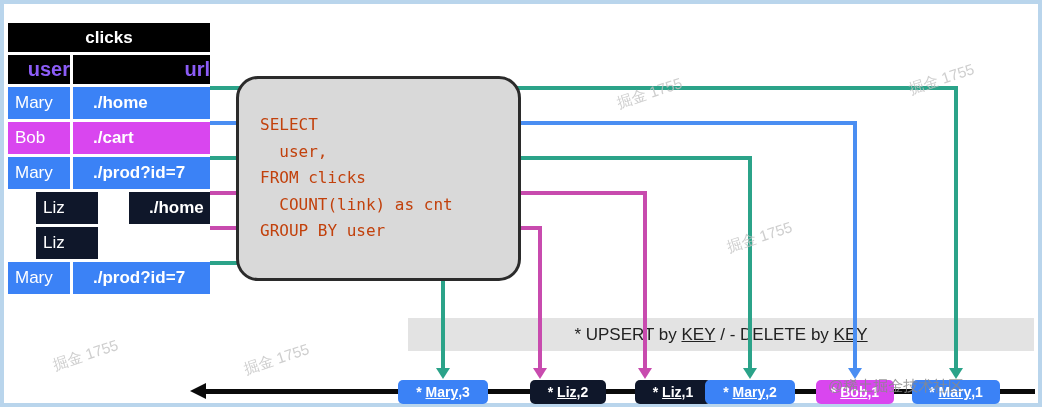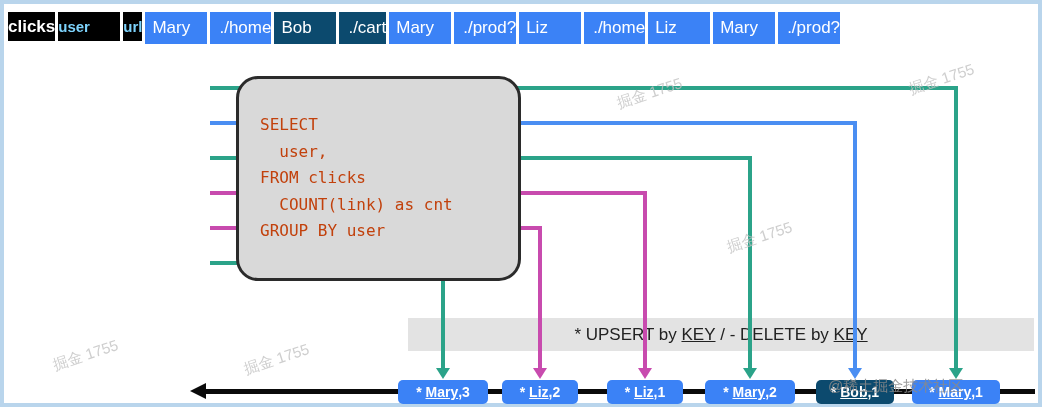--- a/index.html
+++ b/index.html
@@ -2,32 +2,32 @@
 <html><head>
 <meta charset="utf-8">
 <style>
   * { margin:0; padding:0; box-sizing:border-box; }
   body { font-family:"Liberation Sans", sans-serif; background:#fff; }
   .canvas {
     position:relative; width:1042px; height:407px; background:#ffffff;
     box-shadow: inset 0 0 0 4px #b9d5ec; overflow:hidden;
   }
   
-  .clicks-table { position:absolute; left:8px; top:12px; width:202px; display:flex; gap:3px; z-index:4; }
+  .clicks-table { position:absolute; left:8px; top:23px; width:202px; display:flex; flex-direction:column; gap:3px; z-index:4; }
   .tbl-title { background:#000; color:#fff; height:29px; line-height:29px; text-align:center; font-weight:bold; font-size:17px; }
   .tbl-head { display:flex; gap:3px; height:29px; }
-  .tbl-head > div { background:#000; color:#7dd3fc; font-weight:bold; font-size:15px; text-align:left; line-height:29px; }
+  .tbl-head > div { background:#000; color:#8b5cf6; font-weight:bold; font-size:20px; text-align:right; line-height:29px; }
   .c-user { width:62px; flex:none; }
   .c-url { flex:1; }
   .tbl-row { display:flex; gap:3px; height:32px; color:#fff; font-size:17px; }
   .tbl-row .c-user { line-height:32px; padding-left:7px; }
-  .tbl-row .c-url { line-height:32px; padding-left:9px; }
+  .tbl-row .c-url { line-height:32px; padding-left:20px;font-weight:bold; }
   .bg-teal { background:#3b82f6; }
-  .bg-blue { background:#0c4a6e; }
-  .bg-magenta { background:#3b82f6; }
+  .bg-blue { background:#d946ef; }
+  .bg-magenta { background:#0f172a;margin-left:28px; }
   
   .seg { position:absolute; z-index:2; }
   .seg.h { height:4px; }
   .seg.v { width:4px; }
   .fill-teal { background:#2ba389; }
   .fill-blue { background:#4a8ef2; }
   .fill-magenta { background:#c84bae; }
   .arrow-down { position:absolute; z-index:2; width:0; height:0;
     border-left:7px solid transparent; border-right:7px solid transparent; }
   .arr-teal { border-top:11px solid #2ba389; }

